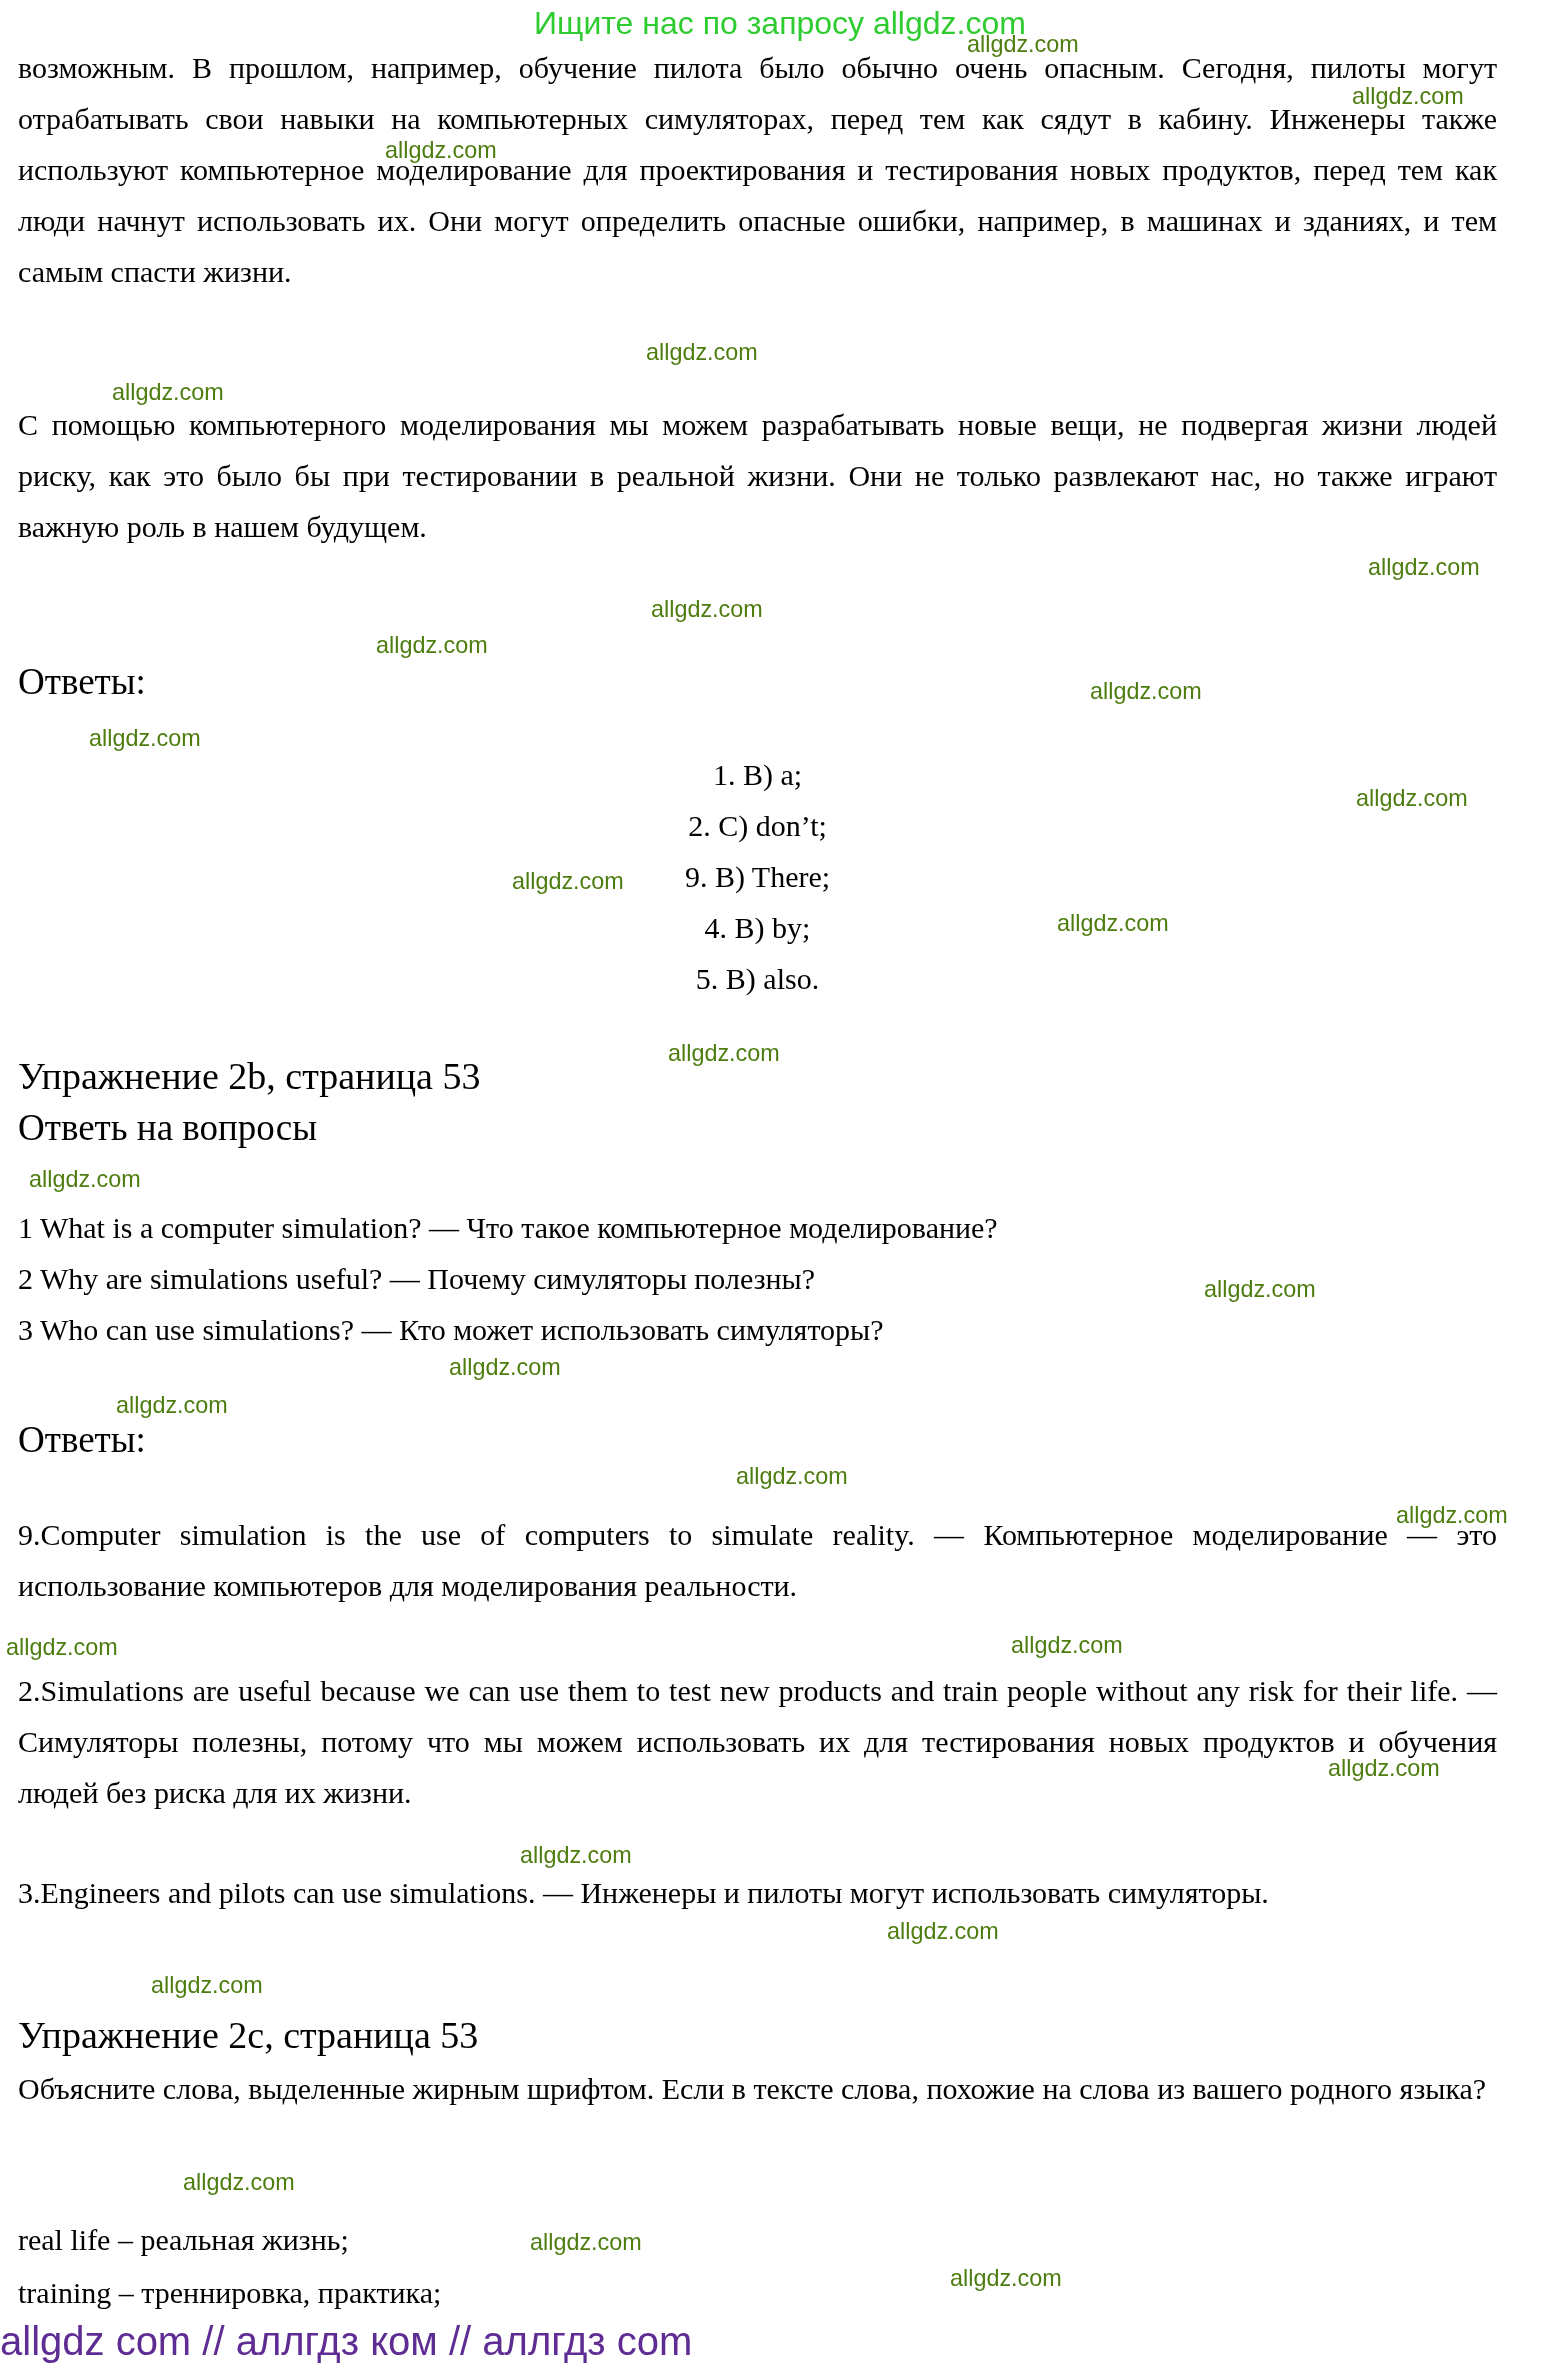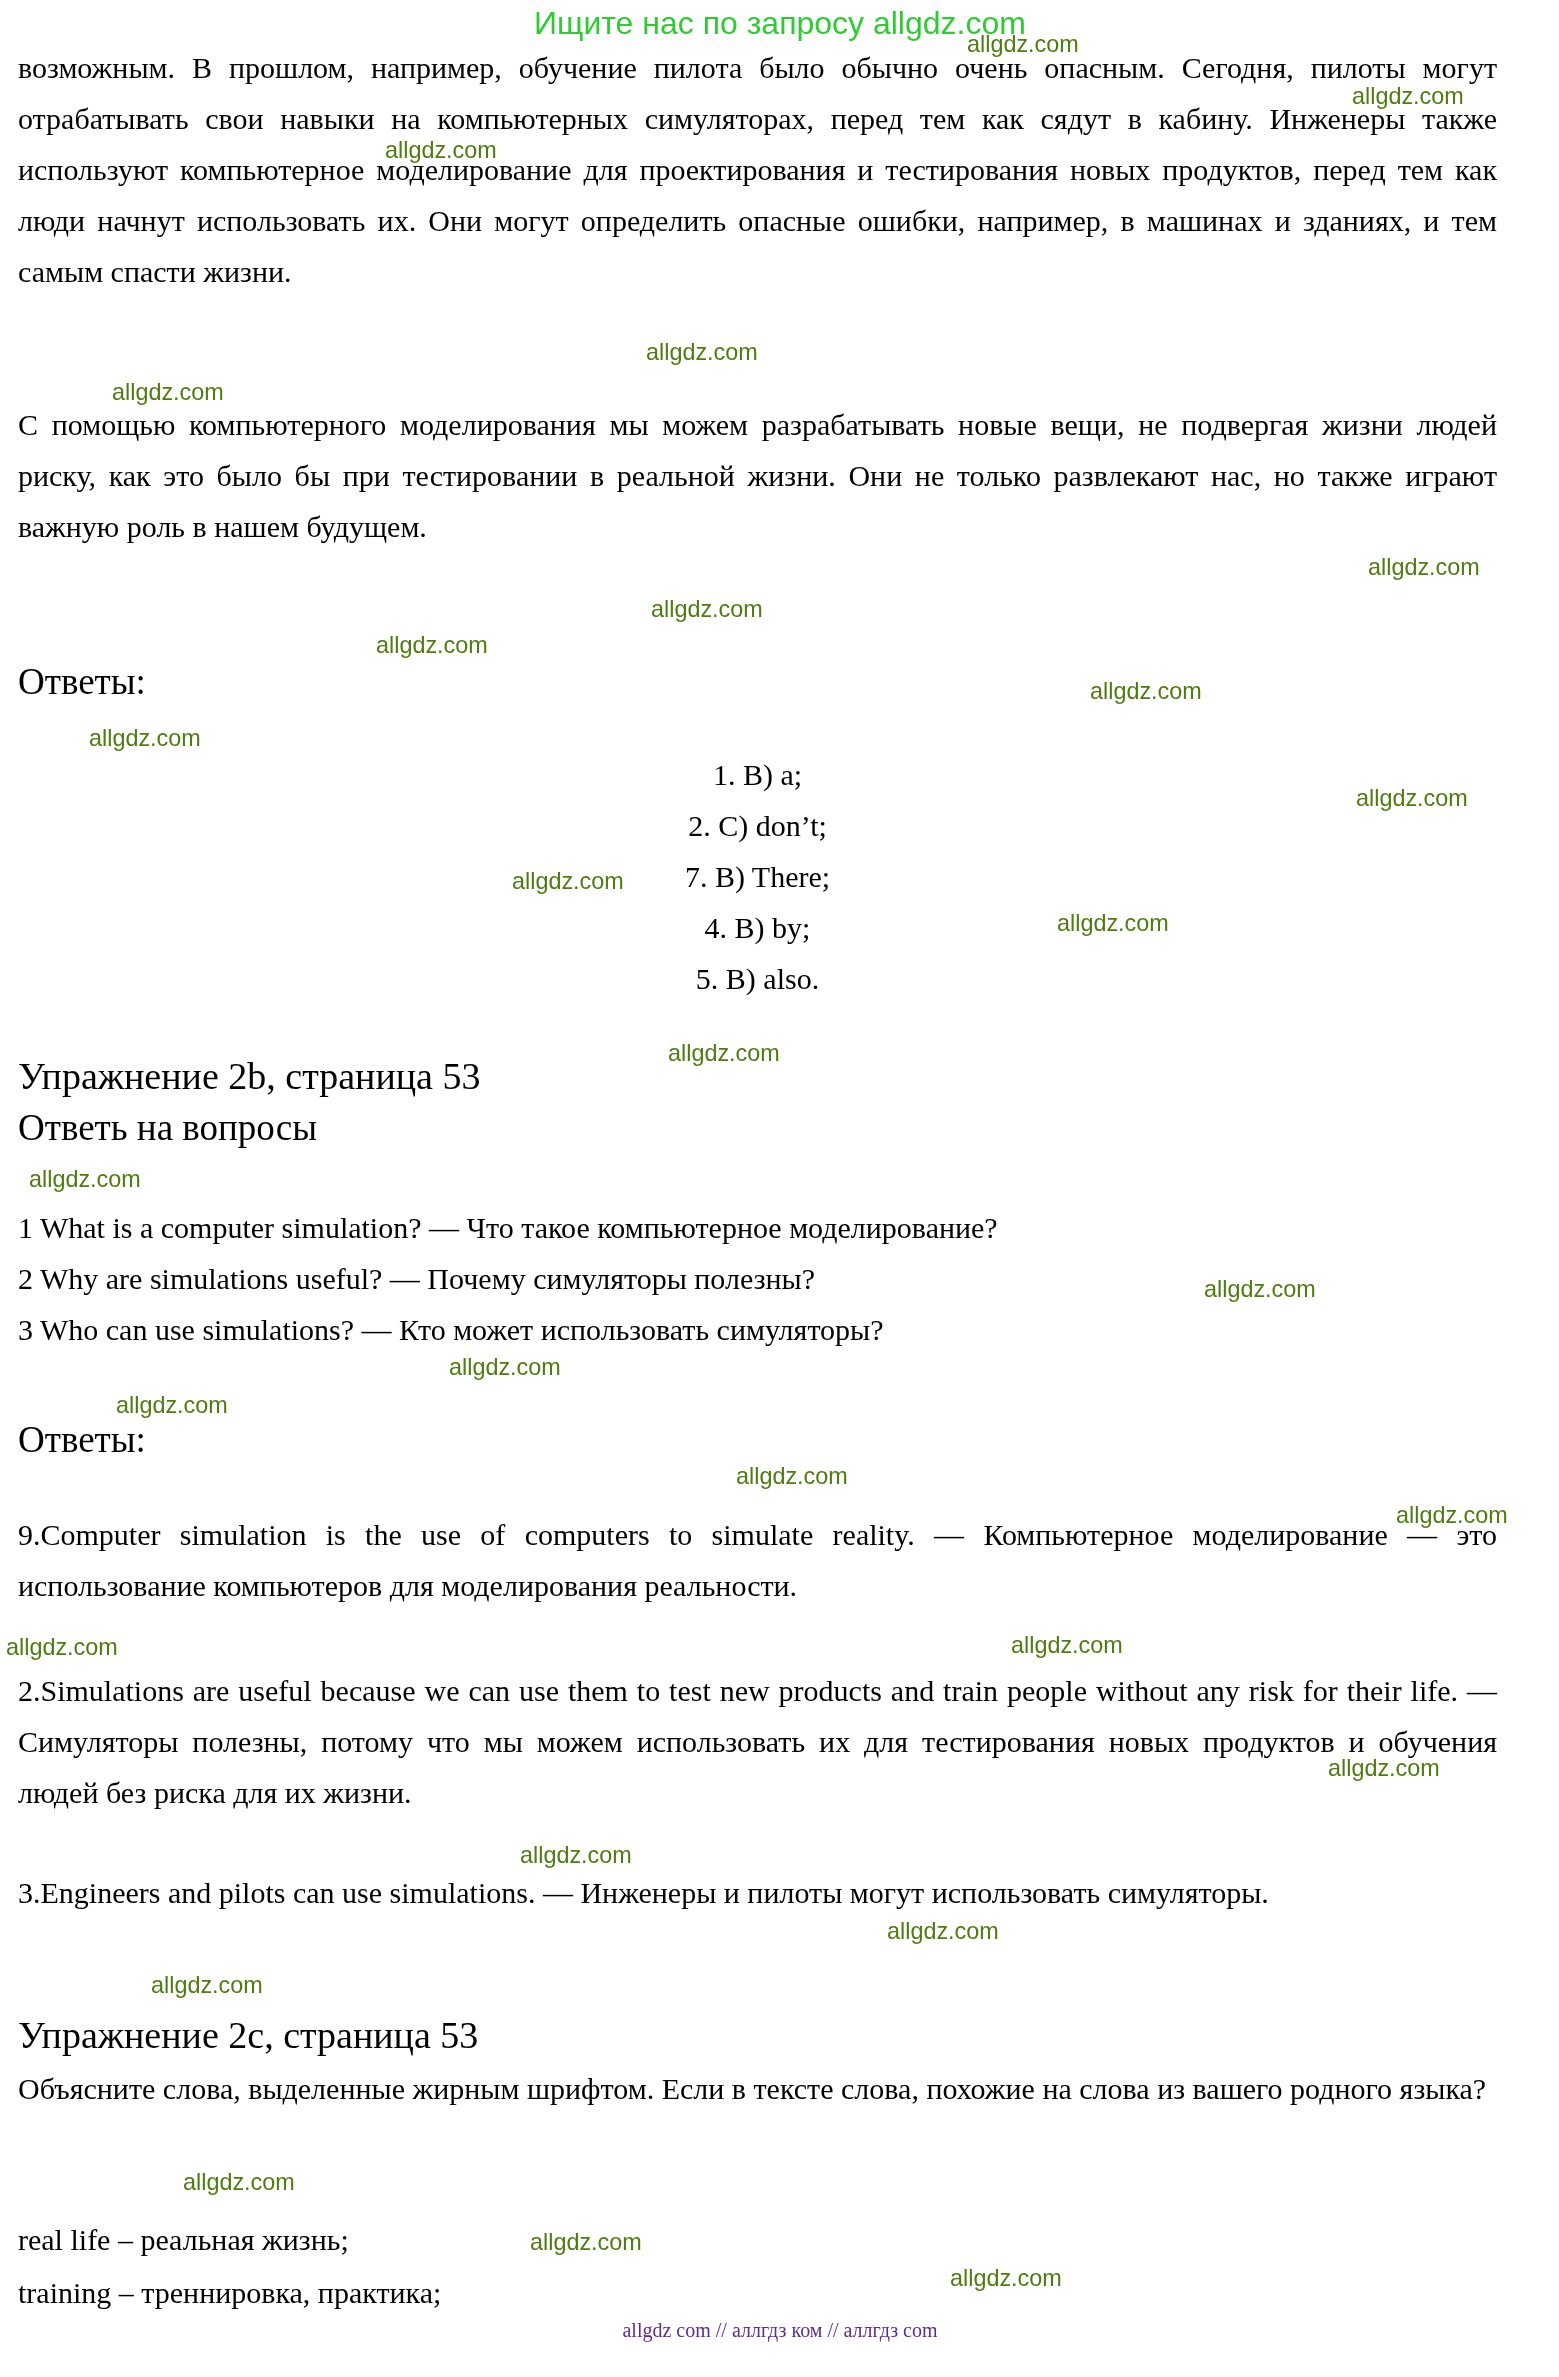--- a/index.html
+++ b/index.html
@@ -37,23 +37,23 @@
     line-height: 51px;
   }
   .justify { text-align: justify; }
   .heading { font-weight: normal; font-size: 38px; }
   .subhead { font-size: 37px; }
   .line { display: block; height: 51px; text-align: center; }
   .qline { display: block; height: 51px; white-space: nowrap; }
   .promo-footer {
     position: absolute;
     top: 2319px; left: 0; width: 100%;
-    text-align: center;
-    font-family: Liberation Serif, serif;
-    font-size: 20px;
+    text-align: left;
+    font-family: Liberation Sans, sans-serif;
+    font-size: 40px;
     color: #5e2c93;
     white-space: nowrap;
   }
 </style>
 </head>
 <body>
 
 <div class="page">
 
   <div class="promo-header">Ищите нас по запросу allgdz.com</div>
@@ -92,21 +92,21 @@
 
   <div class="block justify" style="top:42px">возможным. В прошлом, например, обучение пилота было обычно очень опасным. Сегодня, пилоты могут отрабатывать свои навыки на компьютерных симуляторах, перед тем как сядут в кабину. Инженеры также используют компьютерное моделирование для проектирования и тестирования новых продуктов, перед тем как люди начнут использовать их. Они могут определить опасные ошибки, например, в машинах и зданиях, и тем самым спасти жизни.</div>
 
   <div class="block justify" style="top:399px">С помощью компьютерного моделирования мы можем разрабатывать новые вещи, не подвергая жизни людей риску, как это было бы при тестировании в реальной жизни. Они не только развлекают нас, но также играют важную роль в нашем будущем.</div>
 
   <div class="block subhead" style="top:656px">Ответы:</div>
 
   <div class="block" style="top:749px">
     <span class="line">1. B) a;</span>
     <span class="line">2. C) don’t;</span>
-    <span class="line">7. B) There;</span>
+    <span class="line">9. B) There;</span>
     <span class="line">4. B) by;</span>
     <span class="line">5. B) also.</span>
   </div>
 
   <div class="block heading" style="top:1051px">Упражнение 2b, страница 53</div>
 
   <div class="block subhead" style="top:1102px">Ответь на вопросы</div>
 
   <div class="block" style="top:1202px">
     <span class="qline">1 What is a computer simulation? — Что такое компьютерное моделирование?</span>

